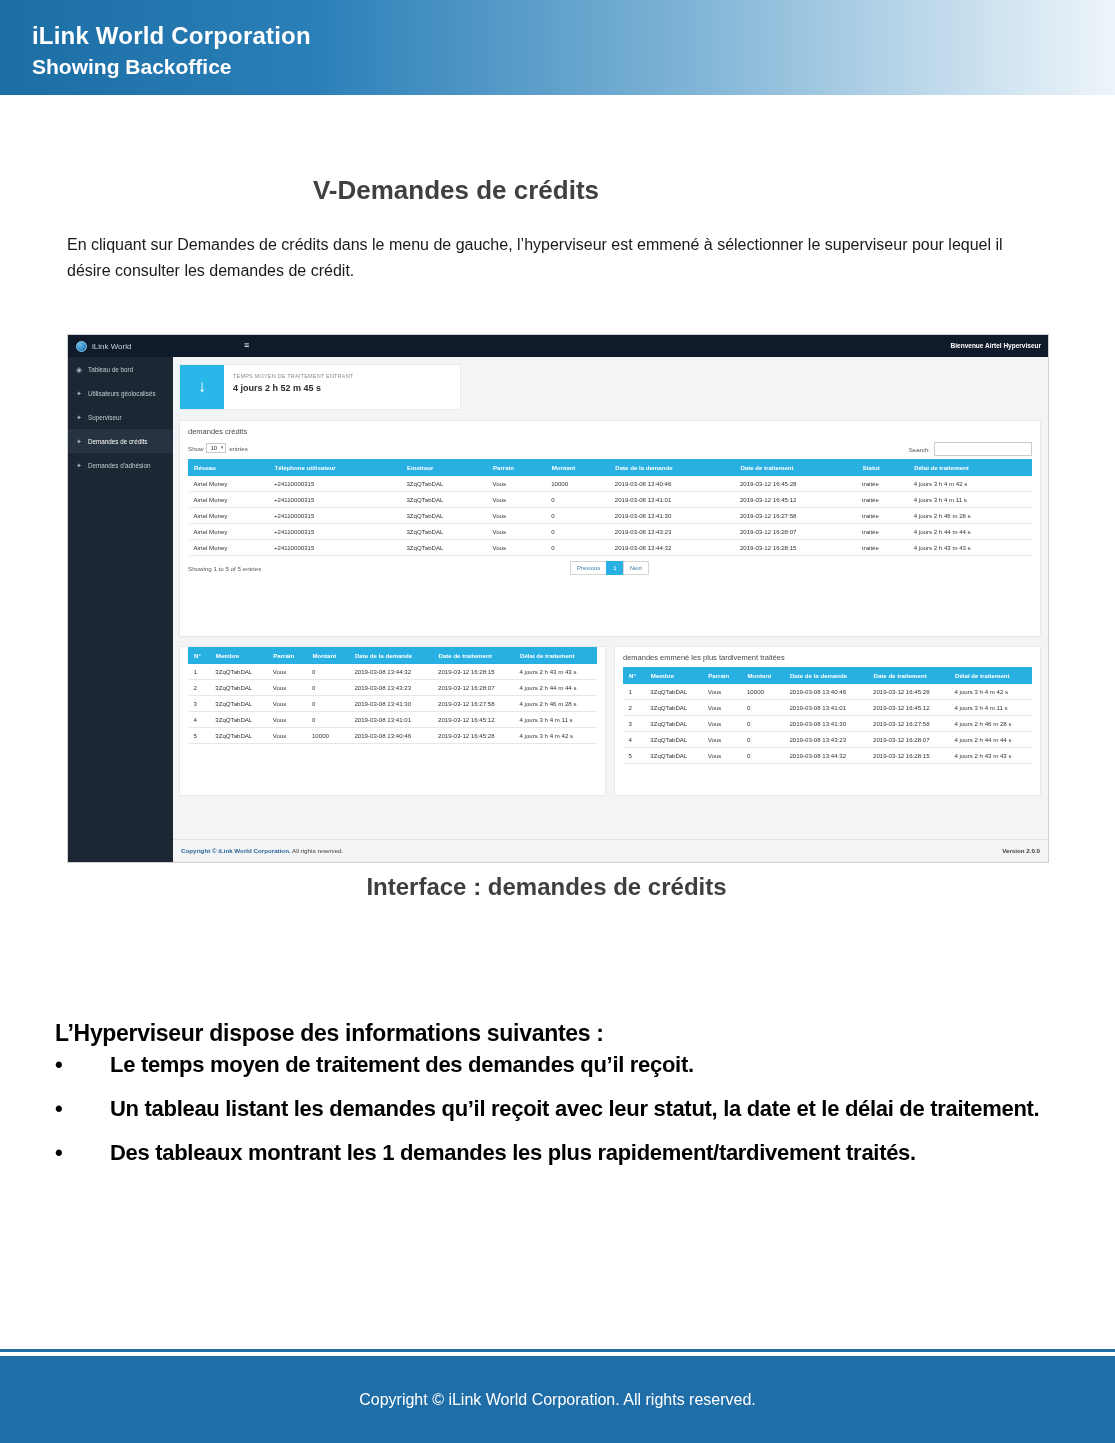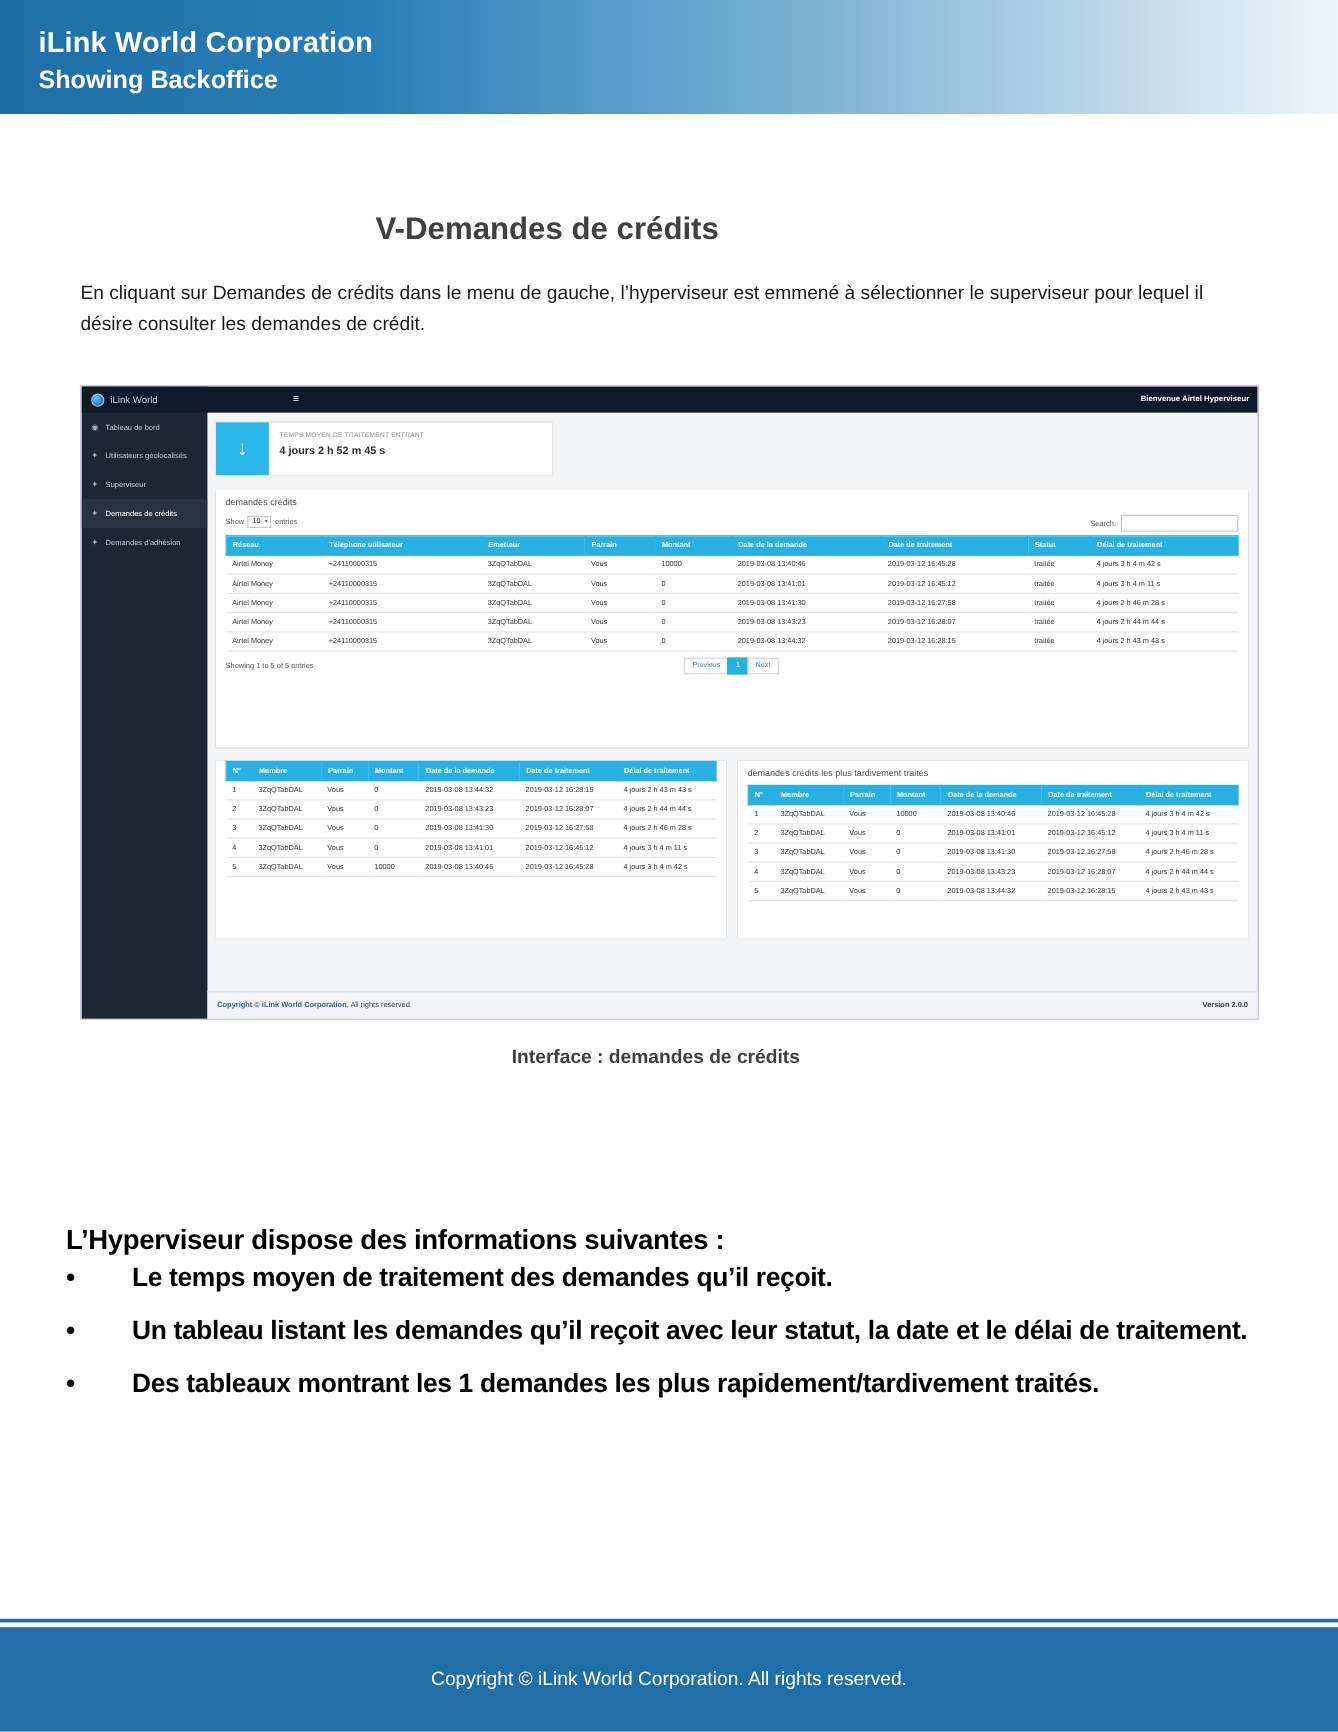--- a/index.html
+++ b/index.html
@@ -54,24 +54,24 @@
     left: 67px; top: 232px;
     width: 980px;
     font-size: 16px;
     line-height: 26px;
     color: #1a1a1a;
   }
 
   
   .shot {
     position: absolute;
-    left: 67px; top: 321px;
+    left: 67px; top: 334px;
     width: 980px;
     height: 527px;
-    background: #c4b5fd;
+    background: #3b82f6;
     border: 1px solid #cfcfcf;
     overflow: hidden;
     font-size: 7px;
     color: #333;
   }
   .shot-topbar {
     position: absolute; left: 0; top: 0;
     width: 980px; height: 22px;
     background: #0f1b2b;
   }
@@ -222,21 +222,21 @@
   }
   .copy-left { position: absolute; left: 8px; top: 7px; font-size: 6.2px; color: #3a3a3a; }
   .copy-left b { color: #2a6496; }
   .copy-right { position: absolute; right: 8px; top: 7px; font-size: 6.2px; font-weight: bold; color: #3a3a3a; }
 
   .caption {
     position: absolute;
     left: 0; top: 873px;
     width: 1093px;
     text-align: center;
-    font-size: 16px;
+    font-size: 24px;
     font-weight: bold;
     color: #3f3f3f;
   }
 
   .bullets-title {
     position: absolute; left: 55px; top: 1020px;
     font-size: 23px; font-weight: bold; color: #000;
     font-family: "Liberation Sans", sans-serif;
     letter-spacing: -0.3px;
   }
@@ -479,21 +479,21 @@
               <td>2019-03-08 13:40:46</td>
               <td>2019-03-12 16:45:28</td>
               <td>4 jours 3 h 4 m 42 s</td>
             </tr>
           </tbody>
         </table>
       </div>
     </div>
 
     <div class="panel panel-slow">
-      <div class="panel-title">demandes crédits les plus tardivement traités</div>
+      <div class="panel-title">demandes emmené les plus tardivement traitées</div>
       <div class="tbl-wrap">
         <table class="grid">
           <thead>
             <tr>
               <th>N°</th>
               <th>Membre</th>
               <th>Parrain</th>
               <th>Montant</th>
               <th>Date de la demande</th>
               <th>Date de traitement</th>

